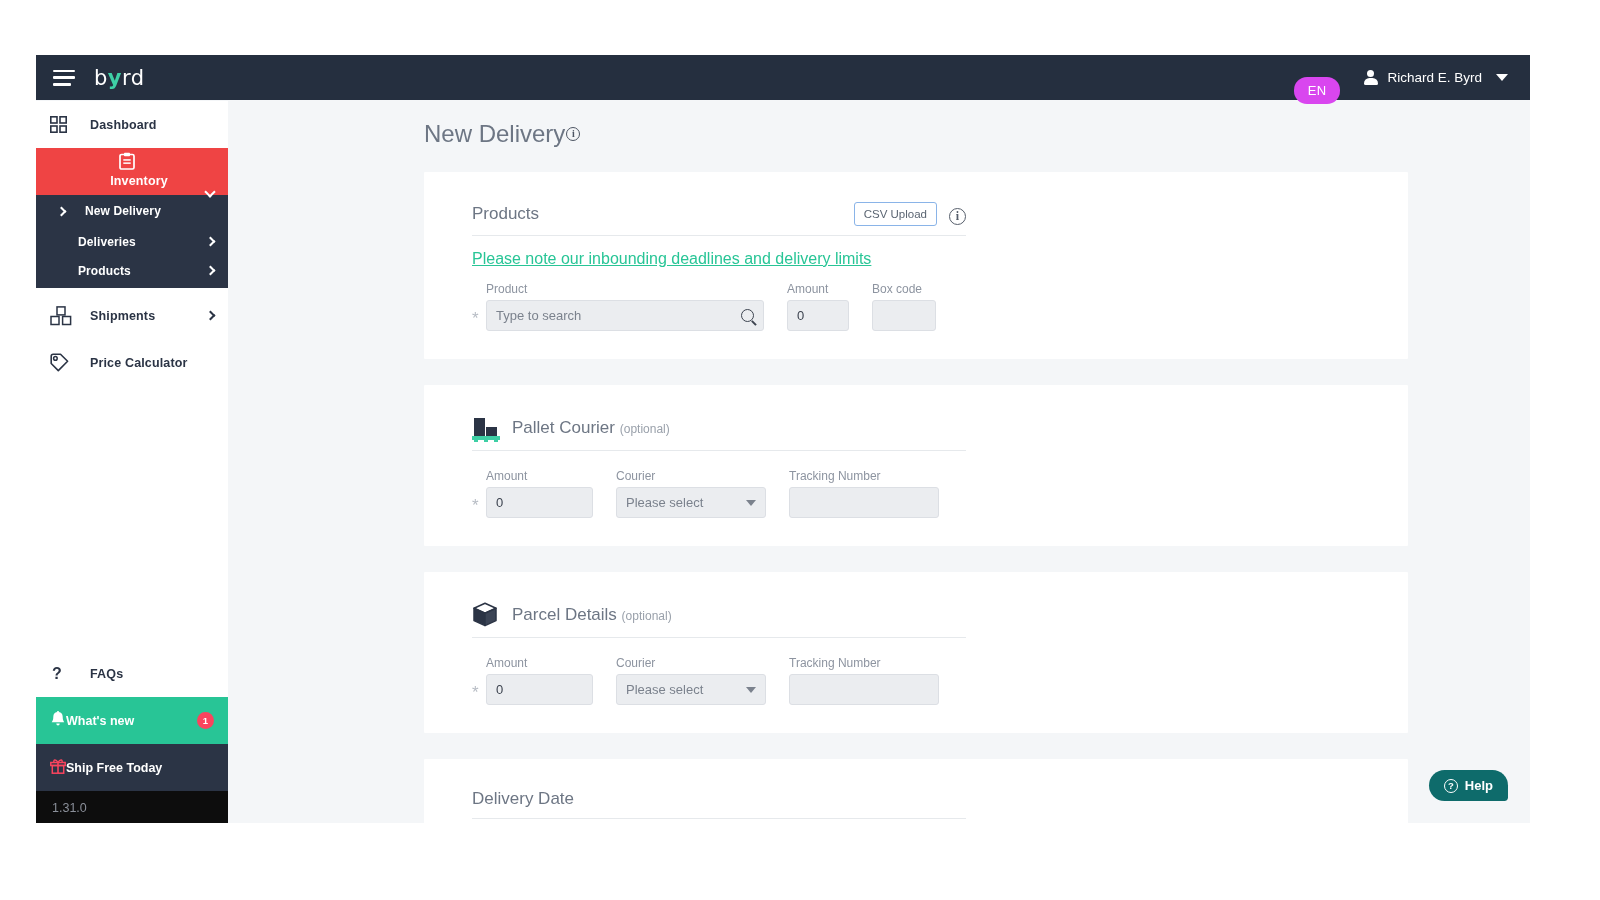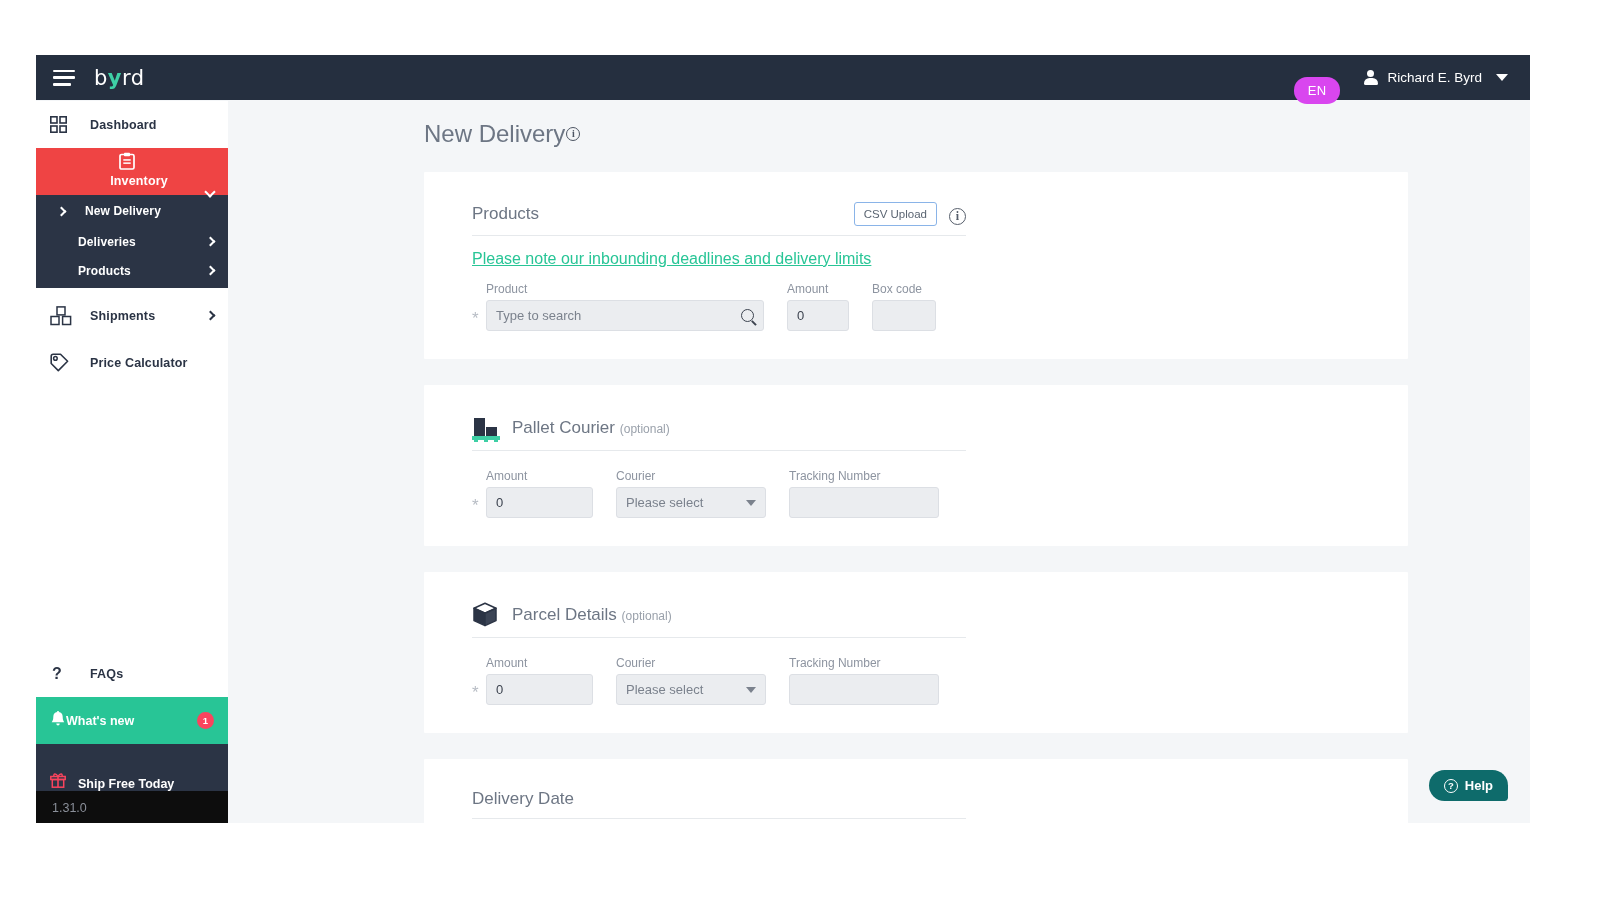--- a/index.html
+++ b/index.html
@@ -106,22 +106,22 @@
     display:flex; align-items:center; height: 47px; padding: 0 14px;
     font-size: 12.5px; font-weight: 700; cursor:pointer;
   }
   .badge-count {
     margin-left:auto; background:#f9445e; color:#fff;
     width:17px;height:17px;border-radius:50%;
     font-size:9.5px; display:flex;align-items:center;justify-content:center; font-weight:700;
   }
   .ship-free {
     background:#2b3445; color:#fff;
-    display:flex; align-items:flex-end; height: 47px; padding: 0 14px;
-    font-size: 12.5px; font-weight: 700; cursor:pointer;gap:12px;
+    display:flex; align-items:center; height: 47px; padding: 0 14px;
+    font-size: 12.5px; font-weight: 700; cursor:pointer;
   }
   .version-bar {
     background:#0d0d0d; color:#8a8f99; height: 33px;
     display:flex; align-items:center; padding: 0 16px; font-size: 12.5px;
   }
 
   
   .content {
     position:absolute; left:192px; top:45px;
     width: 1302px; height: 723px;

